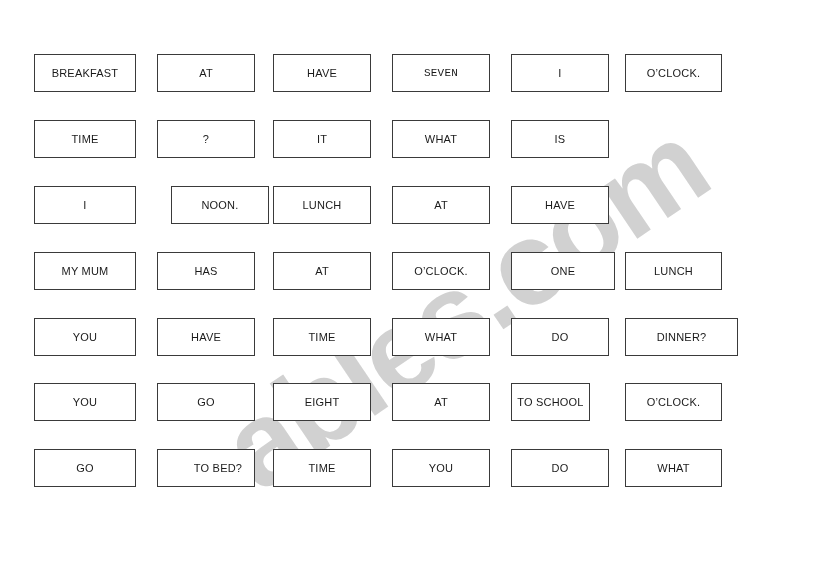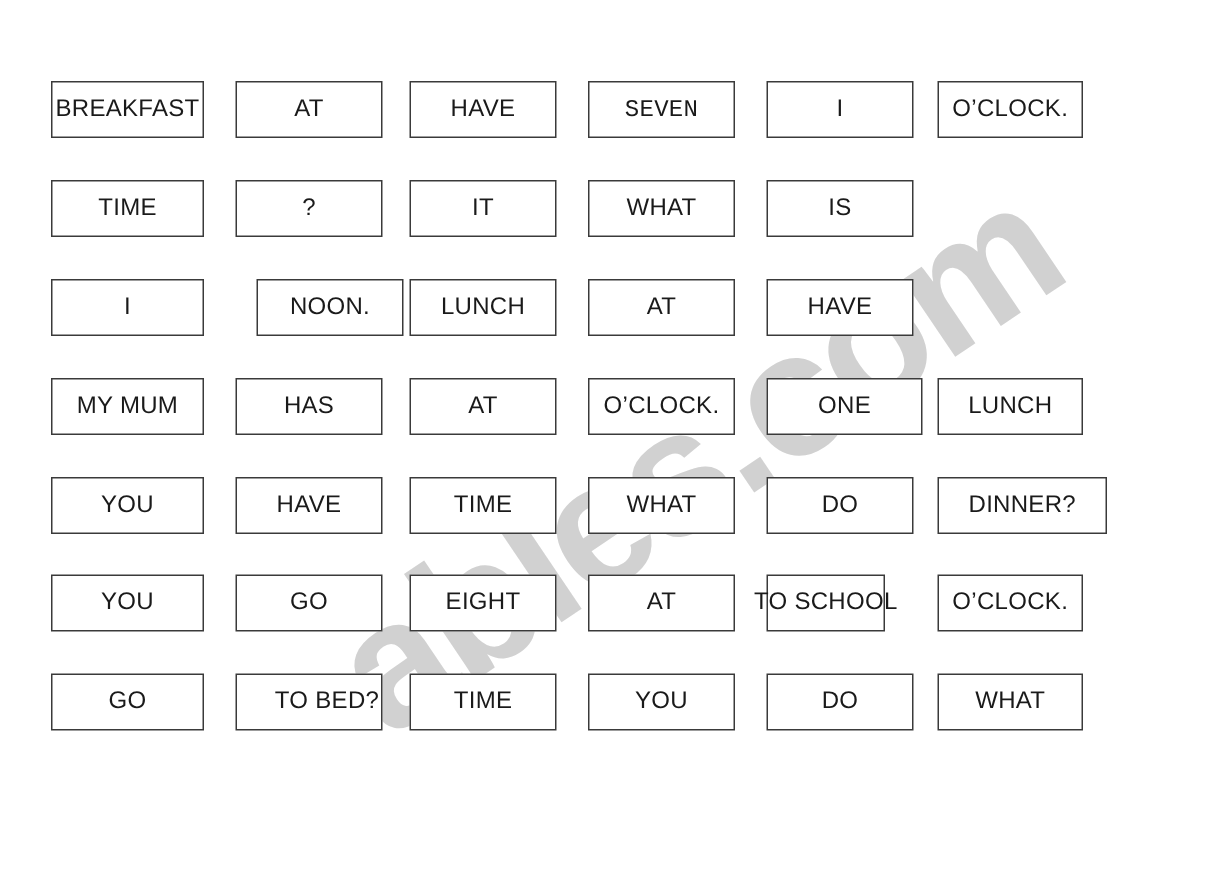--- a/index.html
+++ b/index.html
@@ -66,21 +66,21 @@
     top: 0;
     height: 38px;
     box-sizing: border-box;
     border: 1px solid #3a3a3a;
     background: #ffffff;
     display: flex;
     align-items: center;
     justify-content: center;
     color: #1a1a1a;
     font-family: "Liberation Sans", sans-serif;
-    font-size: 16px;
+    font-size: 11px;
     letter-spacing: 0.2px;
     line-height: 1;
     text-align: center;
     white-space: nowrap;
   }
 </style>
 </head>
 <body>
 
 <div id="page">

